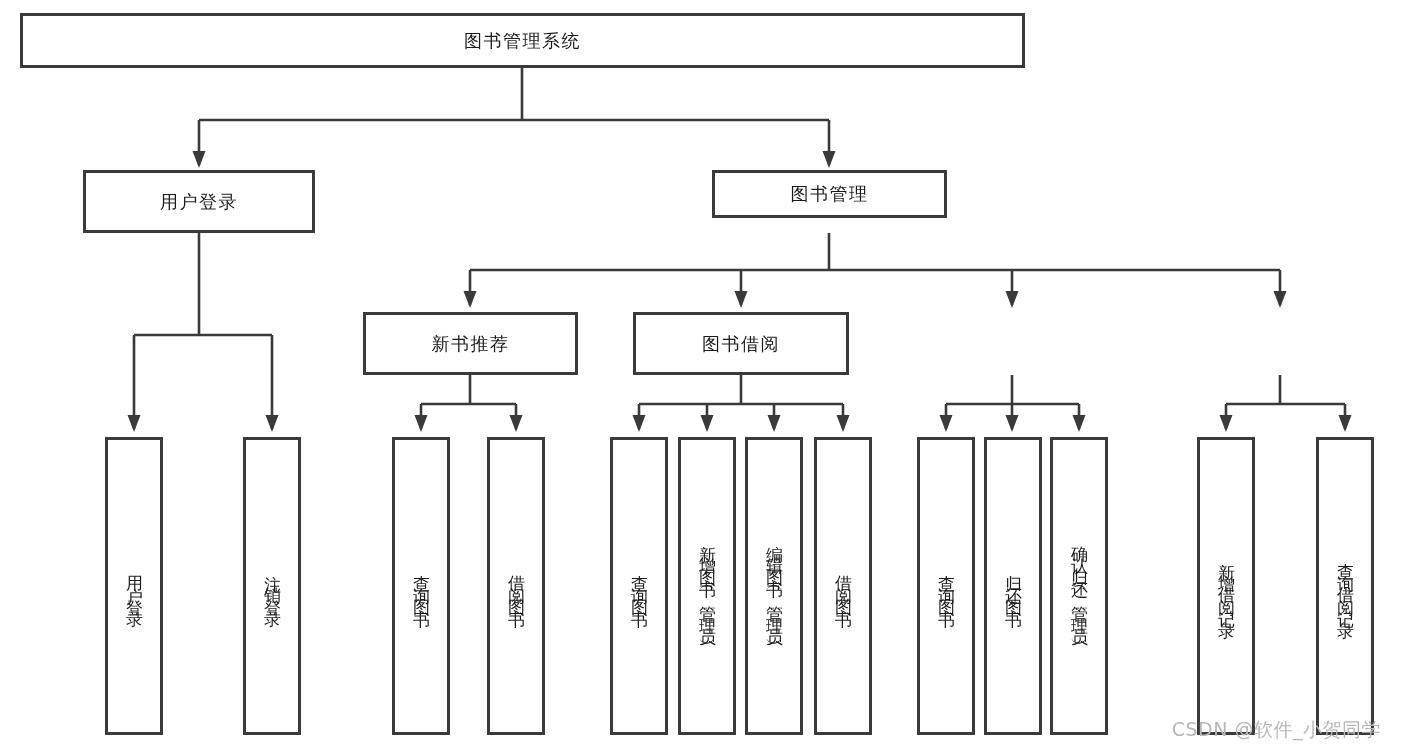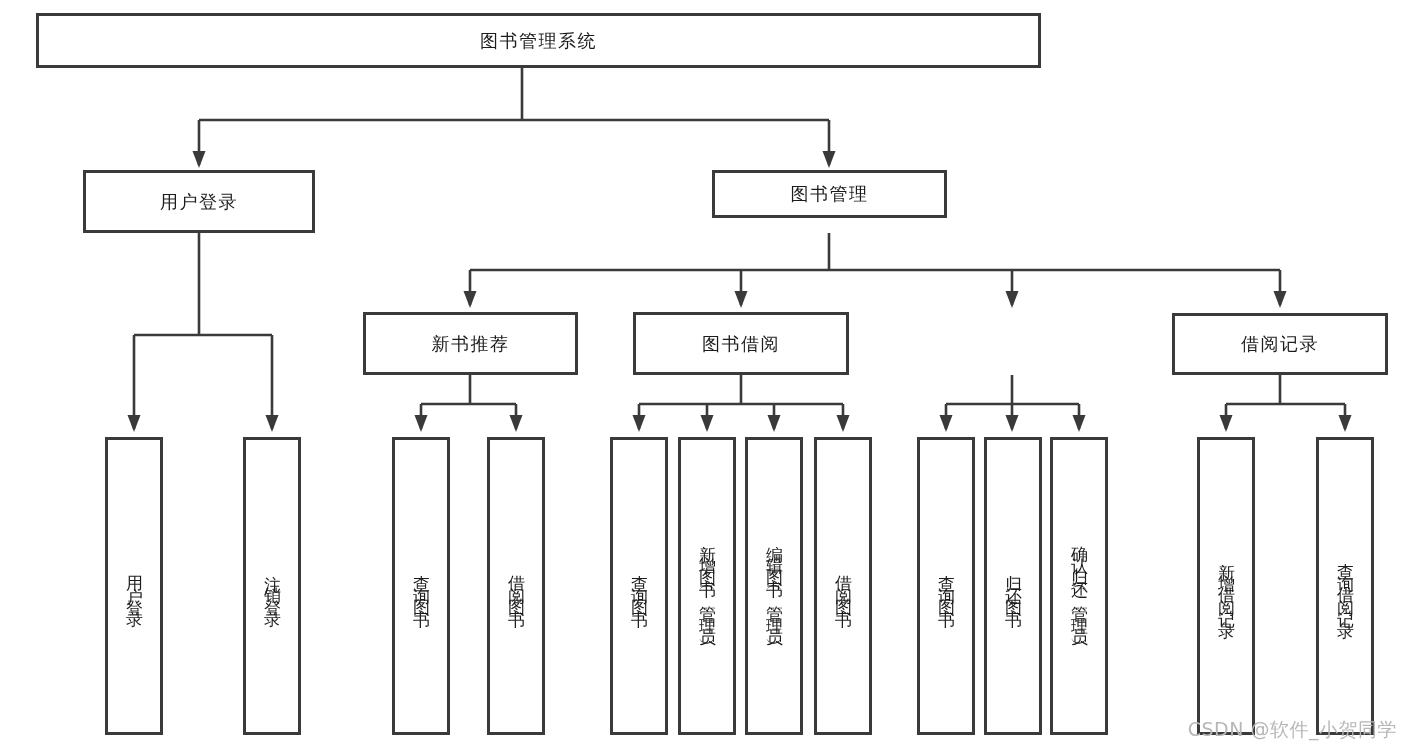--- a/index.html
+++ b/index.html
@@ -12,21 +12,21 @@
     border:3px solid #3a3a3a;display:flex;align-items:center;justify-content:center;
     font-size:18px;color:#1c1c1c;letter-spacing:1.5px;white-space:nowrap;
   }
   .leaf{top:437px;width:58px;height:298px;}
   .leaf .v{
     writing-mode:vertical-rl;text-orientation:mixed;
     font-size:17px;letter-spacing:12px;line-height:1.05;color:#1c1c1c;white-space:normal;
   }
   #connectors{position:absolute;left:0;top:0;}
   #watermark{
-    position:absolute;right:8px;bottom:4px;font-size:19px;color:#b7b7b7;
+    position:absolute;right:24px;bottom:4px;font-size:19px;color:#b7b7b7;
     letter-spacing:0.5px;
   }
 </style>
 </head>
 <body>
 
 <div id="stage">
 
   <svg id="connectors" width="1405" height="747" viewBox="0 0 1405 747">
     <defs>
@@ -78,39 +78,36 @@
       </g>
 
       <g>
         <path d="M1280,375 V404 M1226,404 H1345"></path>
         <line x1="1226" y1="404" x2="1226" y2="429" marker-end="url(#arr)"></line>
         <line x1="1345" y1="404" x2="1345" y2="429" marker-end="url(#arr)"></line>
       </g>
     </g>
   </svg>
 
-  <div class="node" style="left:36px;top:13px;width:1005px;height:55px">
+  <div class="node" style="left:20px;top:13px;width:1005px;height:55px">
     <span>图书管理系统</span>
   </div>
 
   <div class="node" style="left:83px;top:170px;width:232px;height:63px">
     <span>用户登录</span>
   </div>
   <div class="node" style="left:712px;top:170px;width:235px;height:48px">
     <span>图书管理</span>
   </div>
 
   <div class="node" style="left:633px;top:312px;width:216px;height:63px">
     <span>图书借阅</span>
   </div>
   <div class="node" style="left:363px;top:312px;width:215px;height:63px">
     <span>新书推荐</span>
-  </div>
-  <div class="node" style="left:1172px;top:313px;width:216px;height:62px">
-    <span>借阅记录</span>
   </div>
 
   <div class="node leaf" style="left:105px">
     <span class="v">用户登录</span>
   </div>
   <div class="node leaf" style="left:243px">
     <span class="v">注销登录</span>
   </div>
 
   <div class="node leaf" style="left:392px">

